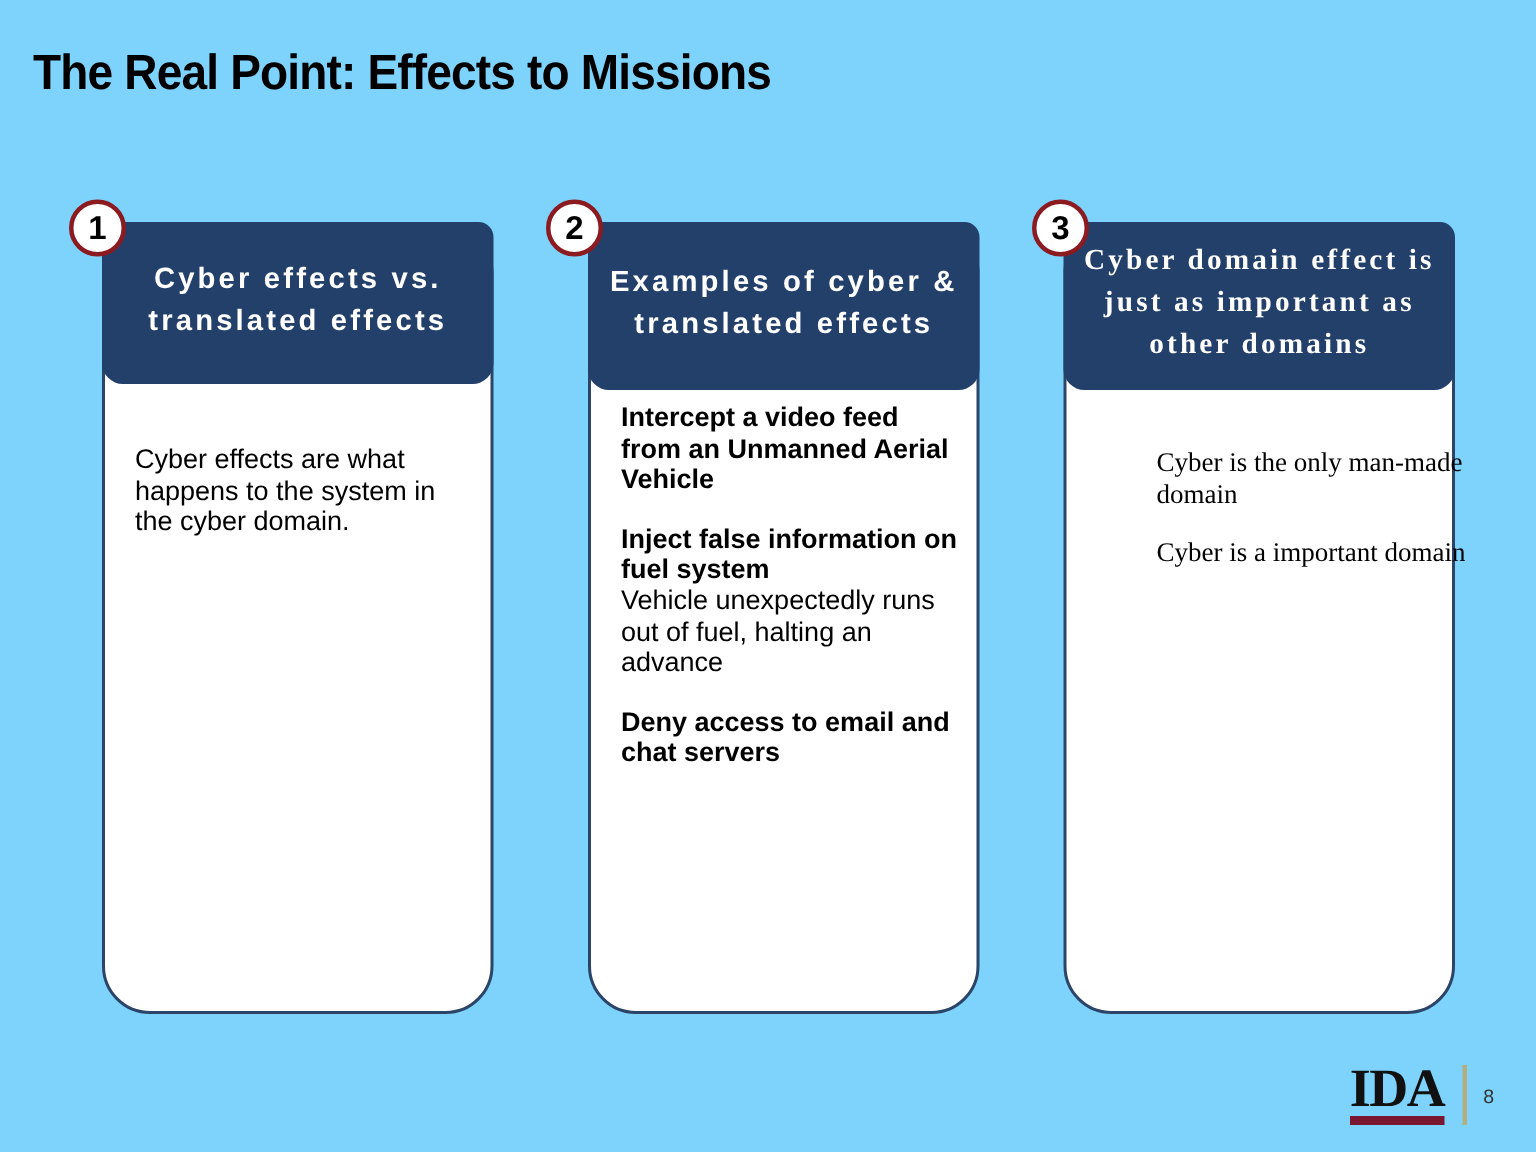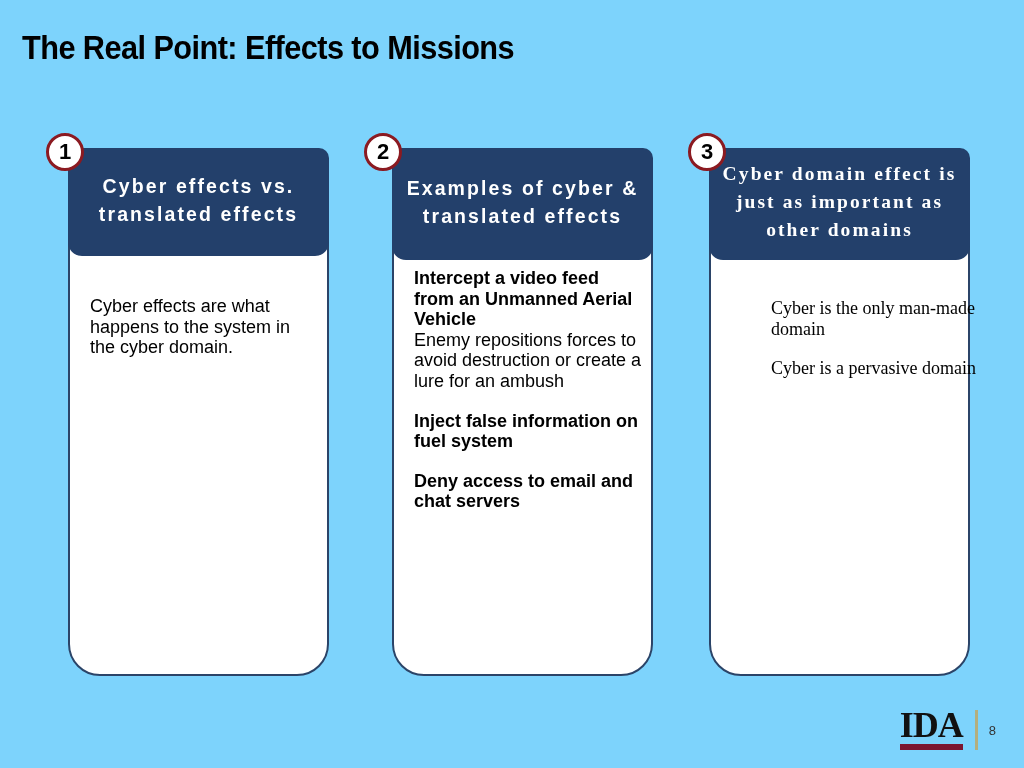--- a/index.html
+++ b/index.html
@@ -194,24 +194,24 @@
 
     <div class="card-body" style="width:261px; height:506px;"></div>
 
     <div class="card-header" style="width:261px; height:112px;">
       <span>Examples of cyber &amp; translated effects</span>
     </div>
 
     <div class="card-content" style="left:22px; top:120px; width:228px;">
       <div class="ex">
         <span class="ex-title">Intercept a video feed from an Unmanned Aerial Vehicle</span>
-        <span class="ex-desc">Enemy repositions forces to avoid destruction or create a lure for an ambush</span>
       </div>
       <div class="ex">
         <span class="ex-title">Inject false information on fuel system</span>
+        <span class="ex-desc">Vehicle unexpectedly runs out of fuel, halting an advance</span>
       </div>
       <div class="ex">
         <span class="ex-title">Deny access to email and chat servers</span>
       </div>
     </div>
   </div>
 
   <div class="badge" style="left:364px; top:133px;">
     <span>2</span>
   </div>
@@ -219,21 +219,21 @@
   <div class="card" style="left:709px; top:148px; width:305px; height:528px;font-family:Liberation Serif, serif;">
 
     <div class="card-body" style="width:261px; height:506px;"></div>
 
     <div class="card-header" style="width:261px; height:112px;">
       <span>Cyber domain effect is just as important as other domains</span>
     </div>
 
     <div class="card-content" style="left:22px; top:150px; width:228px;margin-left:40px;">
       <p class="para">Cyber is the only man-made domain</p>
-      <p class="para">Cyber is a pervasive domain</p>
+      <p class="para">Cyber is a important domain</p>
     </div>
   </div>
 
   <div class="badge" style="left:688px; top:133px;">
     <span>3</span>
   </div>
 
   <div class="footer">
     <div class="logo">
       <div class="logo-text">IDA</div>

